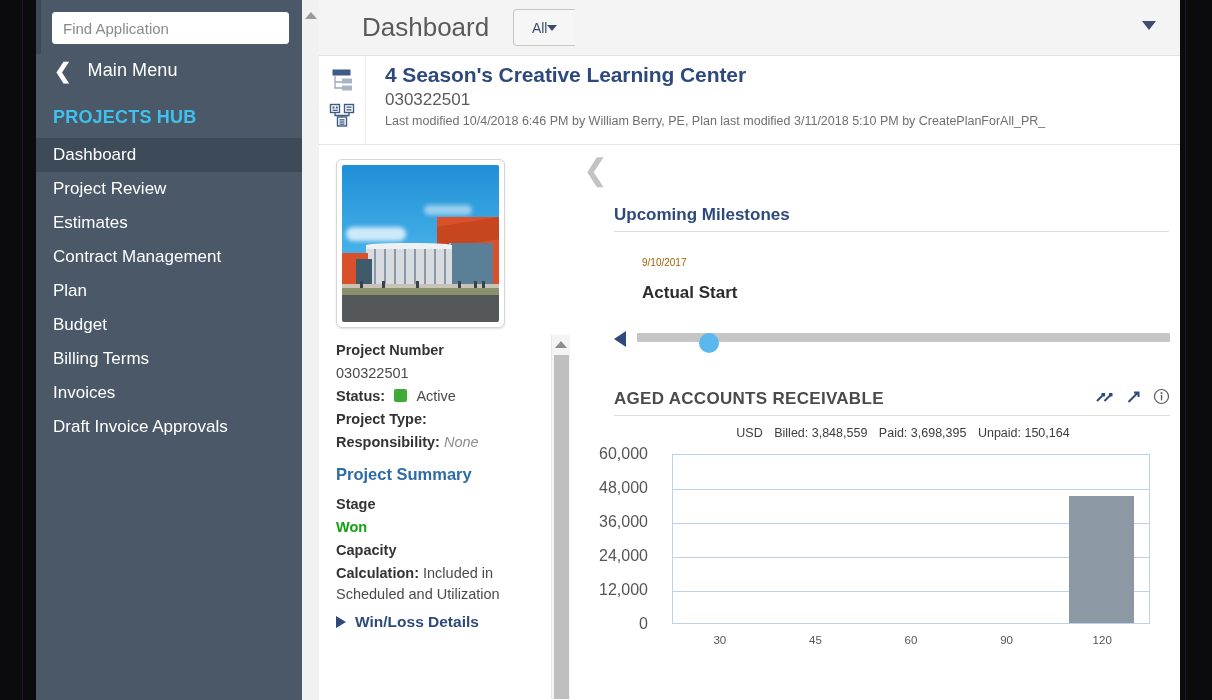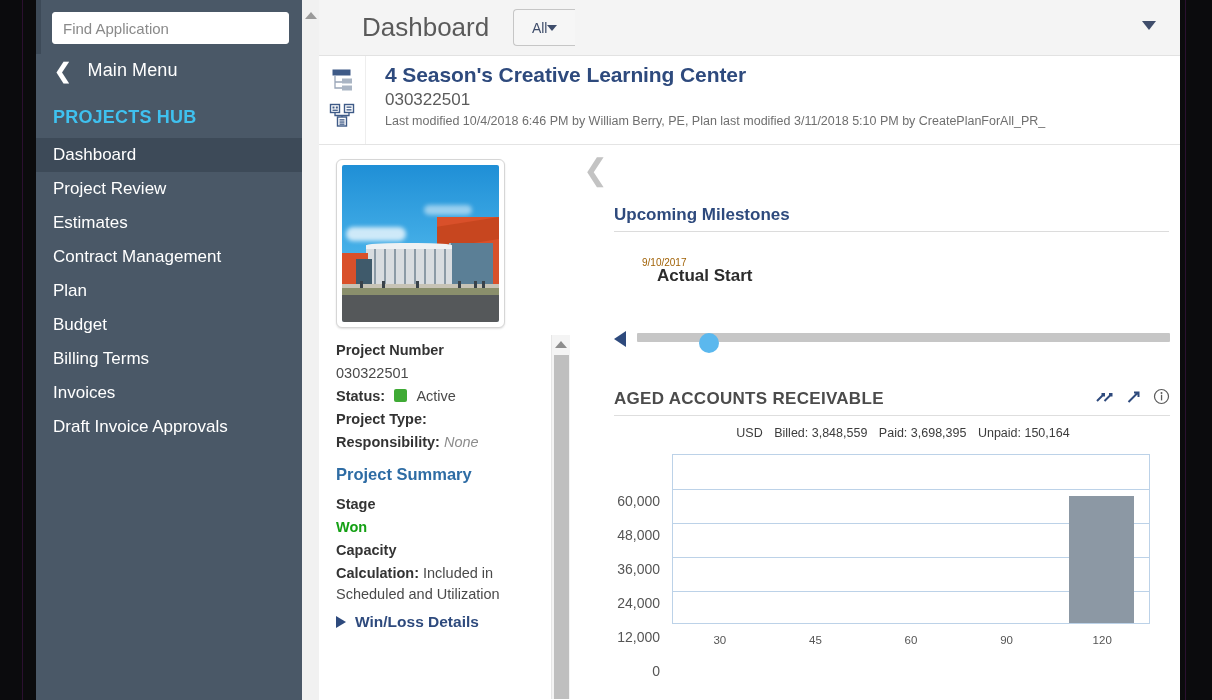--- a/index.html
+++ b/index.html
@@ -280,21 +280,21 @@
 
   .ms-title {
     position: absolute; left: 44px; top: 60px;
     font-size: 17px; color: #2e4a7d; font-weight: bold;
   }
   .ms-rule {
     position: absolute; left: 44px; top: 86px; width: 555px; height: 1px;
     background: #dcdcdc;
   }
   .ms-date { position: absolute; left: 72px; top: 100px; font-size: 10px; color: #a16207; margin-top: 12px; }
-  .ms-name { position: absolute; left: 72px; top: 121px; font-size: 17px; color: #2c2c2c; font-weight: bold; margin-left: 15px; }
+  .ms-name { position: absolute; left: 72px; top: 138px; font-size: 17px; color: #2c2c2c; font-weight: bold; }
 
   .slider-row { position: absolute; left: 44px; top: 183px; width: 556px; height: 20px; }
   .tri-left {
     position: absolute; left: 0; top: 3px;
     width: 0; height: 0;
     border-top: 8px solid transparent;
     border-bottom: 8px solid transparent;
     border-right: 12px solid #2e4a7d;
     cursor: pointer;
   }
@@ -313,21 +313,21 @@
   .chart-icons { display: flex; align-items: center; gap: 12px; color: #2e4a7d; }
   .chart-rule { height: 1px; background: #dedede; margin-top: 6px; }
   .chart-sub { text-align: center; font-size: 12.5px; color: #3c3c3c; margin-top: 10px; padding-left: 30px; }
   .chart-sub span { margin-right: 8px; }
 
   .plot-wrap { position: relative; margin-top: 14px; height: 200px; }
   .y-labels {
     position: absolute; left: 0; top: 0; width: 52px; height: 170px;
   }
   .y-lab {
-    position: absolute; right: 6px; font-size: 14px; color: #555; transform: translateY(-50%); margin-top: 47px;
+    position: absolute; right: 18px; font-size: 16px; color: #555; transform: translateY(-50%);
   }
   .plot {
     position: absolute; left: 58px; top: 0; right: 20px; height: 170px;
     border: 1px solid #bcd2e8;
     background: #ffffff;
   }
   .gridline { position: absolute; left: 0; right: 0; height: 1px; background: #bcd2e8; }
   .bar {
     position: absolute; bottom: 0; background: #8c98a4;
   }

